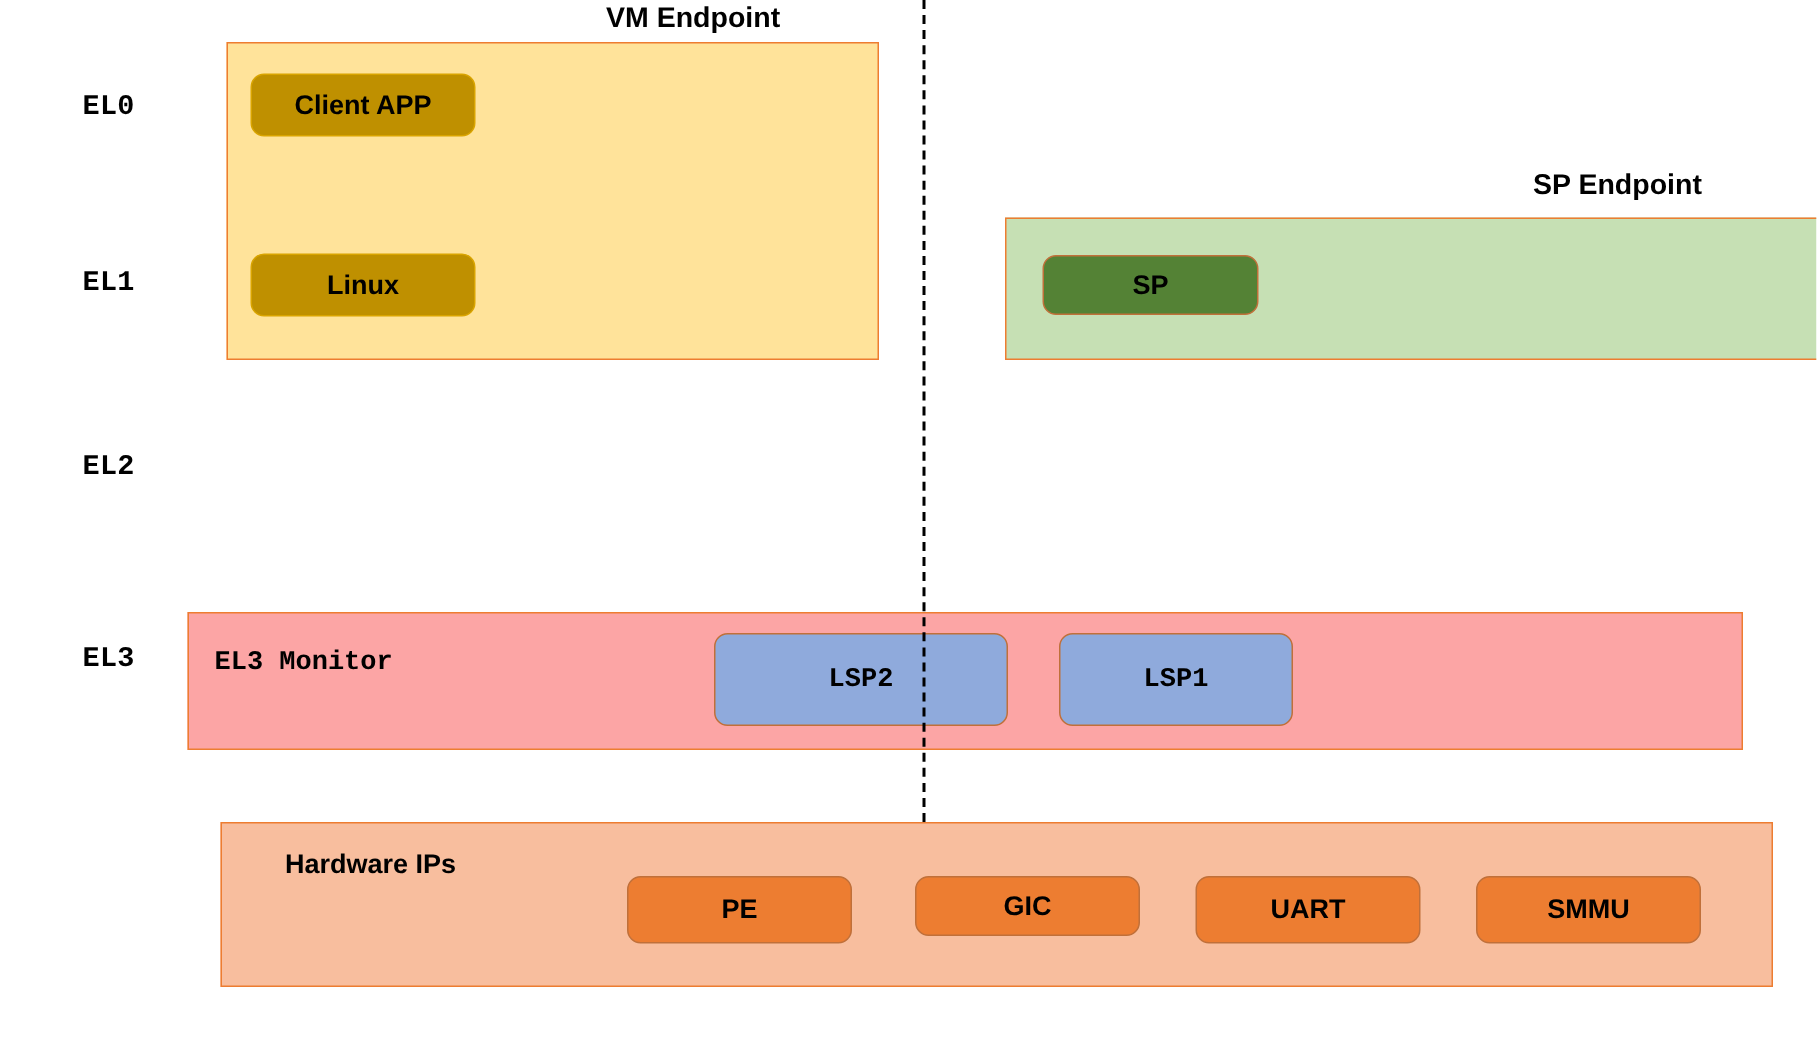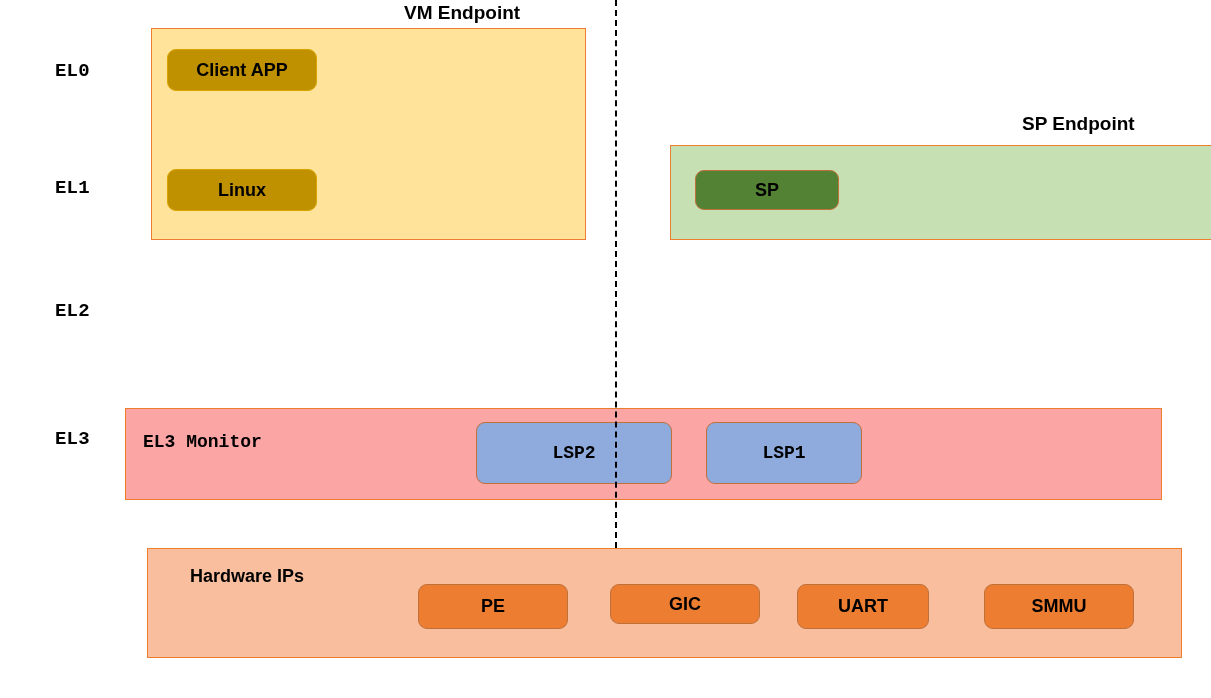--- a/index.html
+++ b/index.html
@@ -143,21 +143,21 @@
     <div class="region-title" style="left:42px; top:17px;">Hardware IPs</div>
 
     <div class="abs chip chip-orange" style="left:270px; top:35px; width:150px; height:45px;">
       <span>PE</span>
     </div>
 
     <div class="abs chip chip-orange" style="left:462px; top:35px; width:150px; height:40px;">
       <span>GIC</span>
     </div>
 
-    <div class="abs chip chip-orange" style="left:649px; top:35px; width:132px; height:45px;">
+    <div class="abs chip chip-orange" style="left:649px; top:35px; width:150px; height:45px;">
       <span>UART</span>
     </div>
 
     <div class="abs chip chip-orange" style="left:836px; top:35px; width:150px; height:45px;">
       <span>SMMU</span>
     </div>
   </div>
 
   <div class="divider" style="left:615px; top:0px; height:548px;"></div>
 

